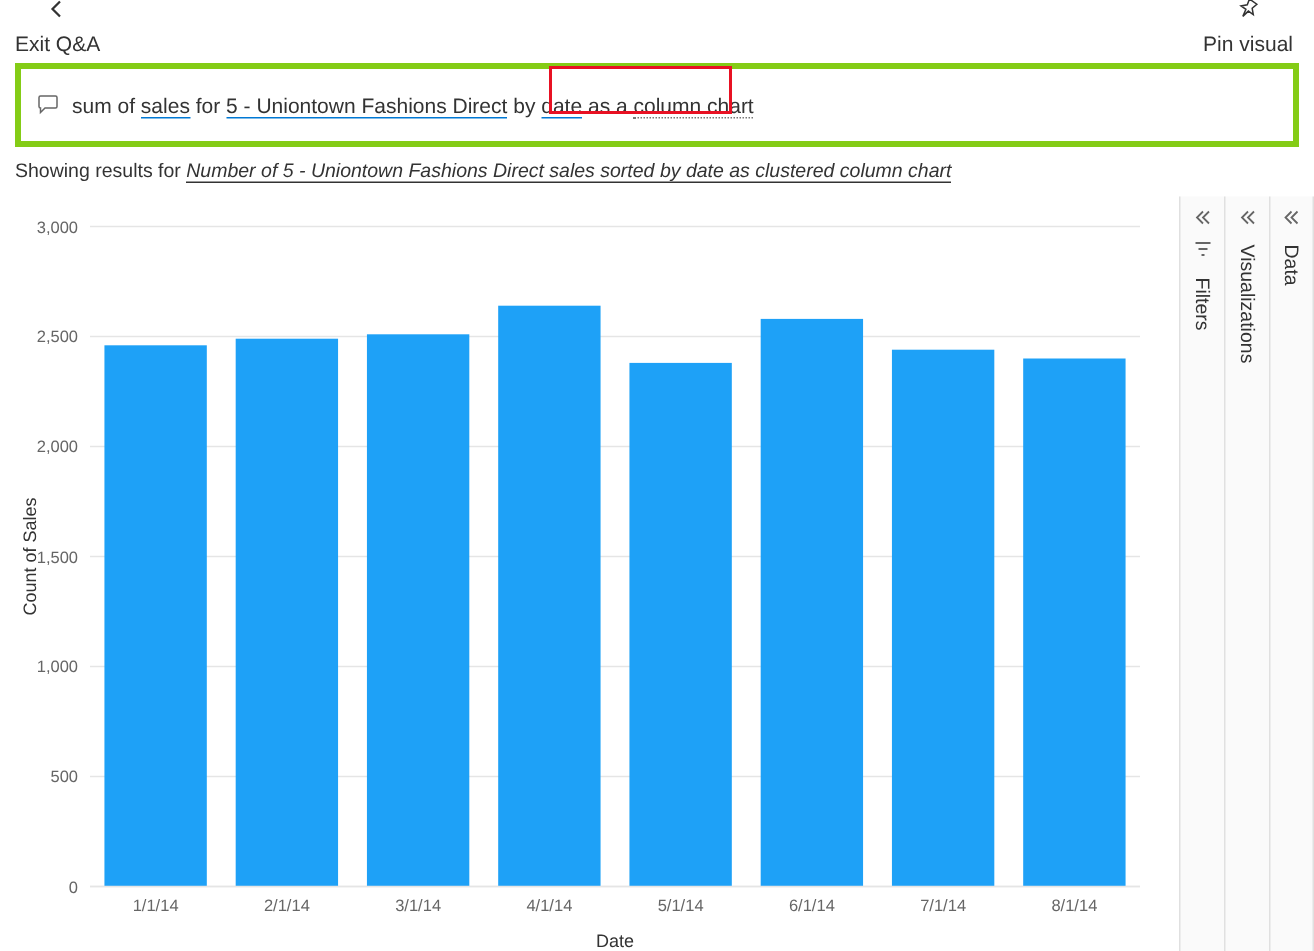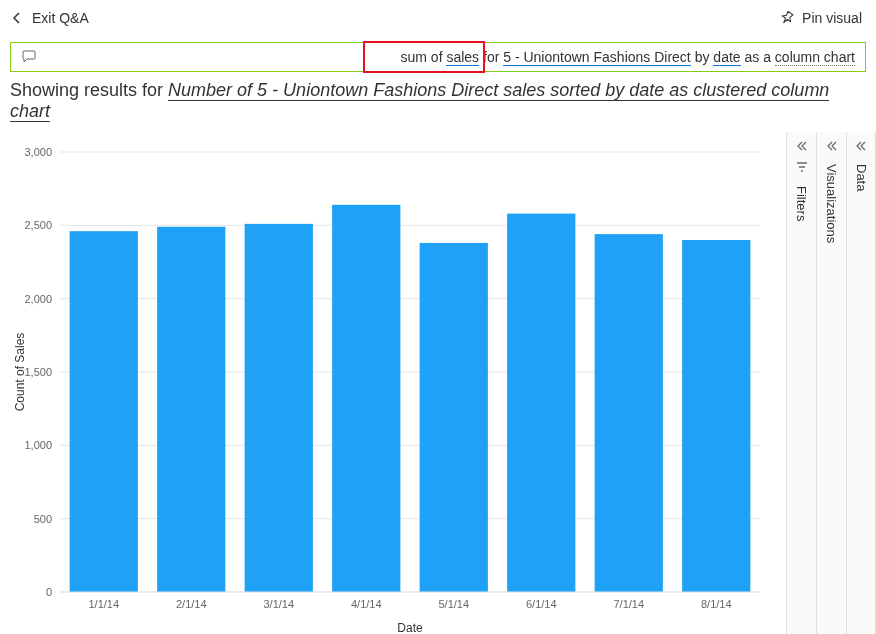--- a/index.html
+++ b/index.html
@@ -18,47 +18,47 @@
   justify-content: space-between;
   padding: 6px 14px 6px 10px;
   height: 36px;
 }
 .topbar-left, .topbar-right {
   display: flex;
   align-items: center;
   gap: 8px;
   font-size: 14px;
   color: #333;
+  flex-direction: column;
 }
 .topbar-left { cursor: pointer; }
 .topbar-right { cursor: pointer; text-align: center; }
 .chevron-left svg, .pin-icon svg { display: block; }
 .query-box {
   margin: 6px 10px;
-  border: 1px solid #84cc16;
-  padding: 6px 10px;
+  border: 4px solid #84cc16;
+  padding: 16px 10px;
   display: flex;
   align-items: center;
   gap: 8px;
   font-size: 14px;
   position: relative;
-  justify-content: space-between;
 }
 .qa-icon svg { display: block; }
 .query-text { position: relative; }
 .query-text .u { border-bottom: 1px solid #0078d4; }
 .query-text .d { border-bottom: 1px dotted #777; }
 .highlight-box {
   position: absolute;
   border: 2px solid #E81123;
   pointer-events: none;
 }
 .result-caption {
   margin: 8px 10px 10px;
-  font-size: 18px;
+  font-size: 13px;
   color: #333;
 }
 .result-caption .i { font-style: italic; border-bottom: 1px solid #333; }
 .main-area {
   display: flex;
   height: calc(634px - 36px - 40px - 40px);
 }
 .chart-region {
   flex: 1;
   position: relative;

